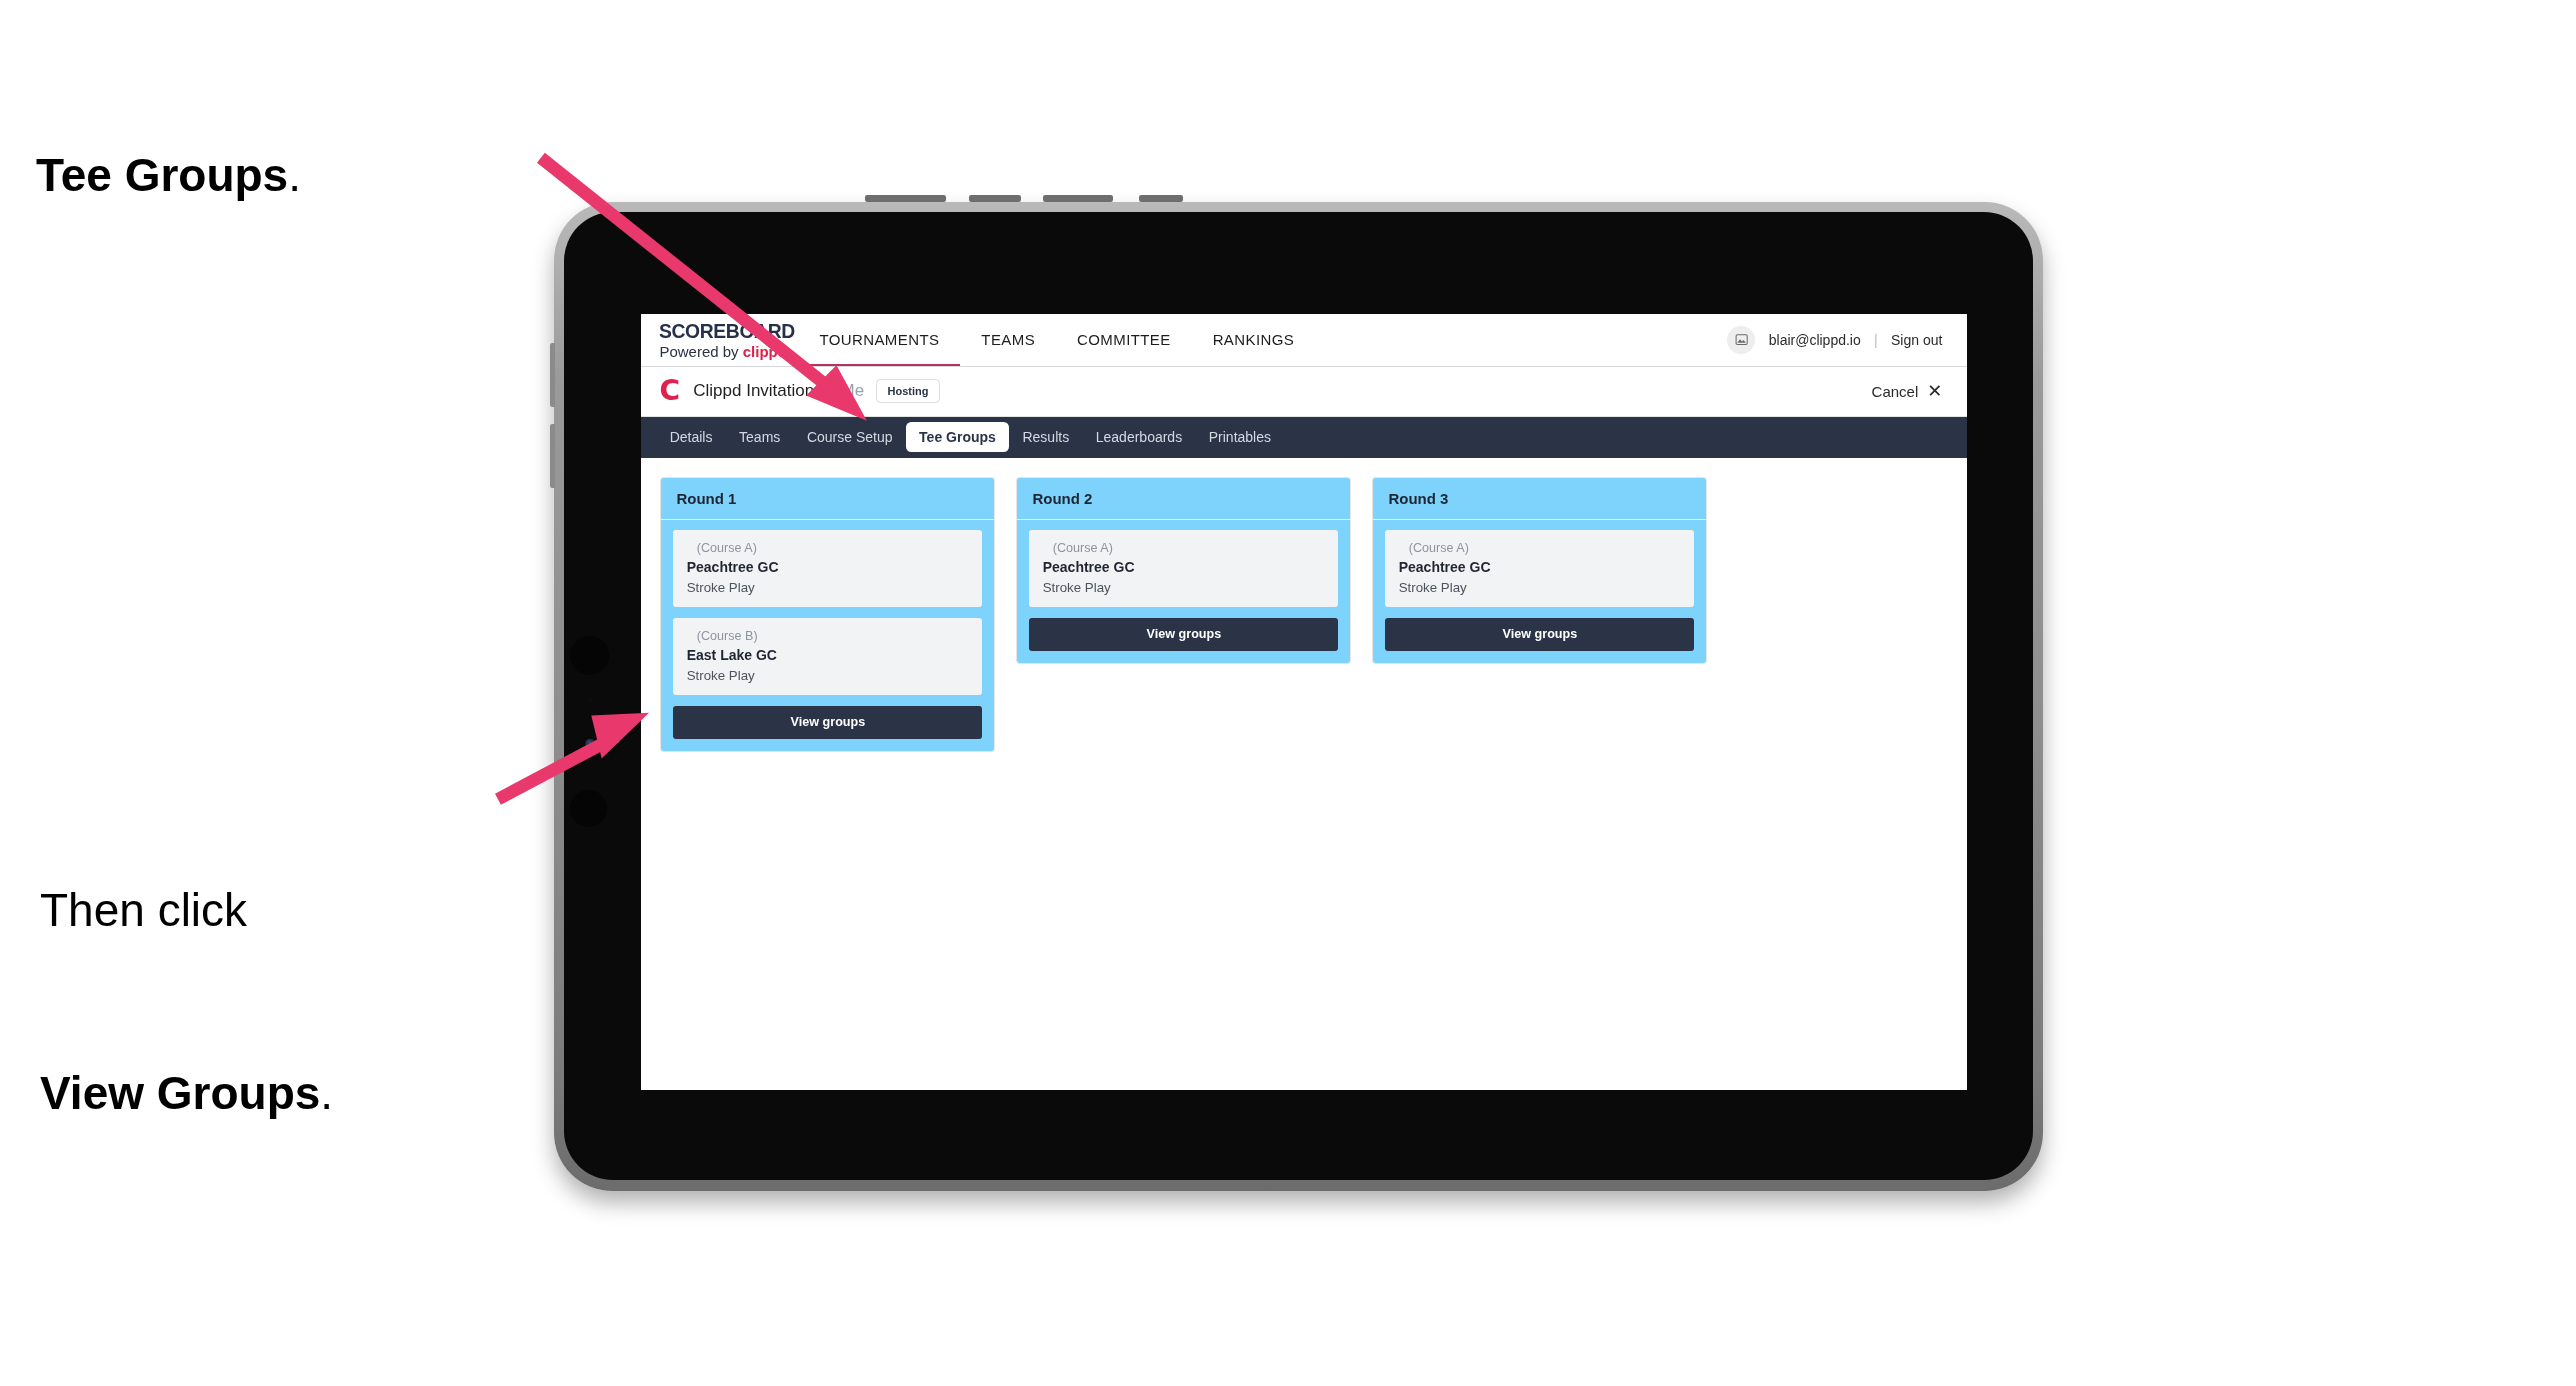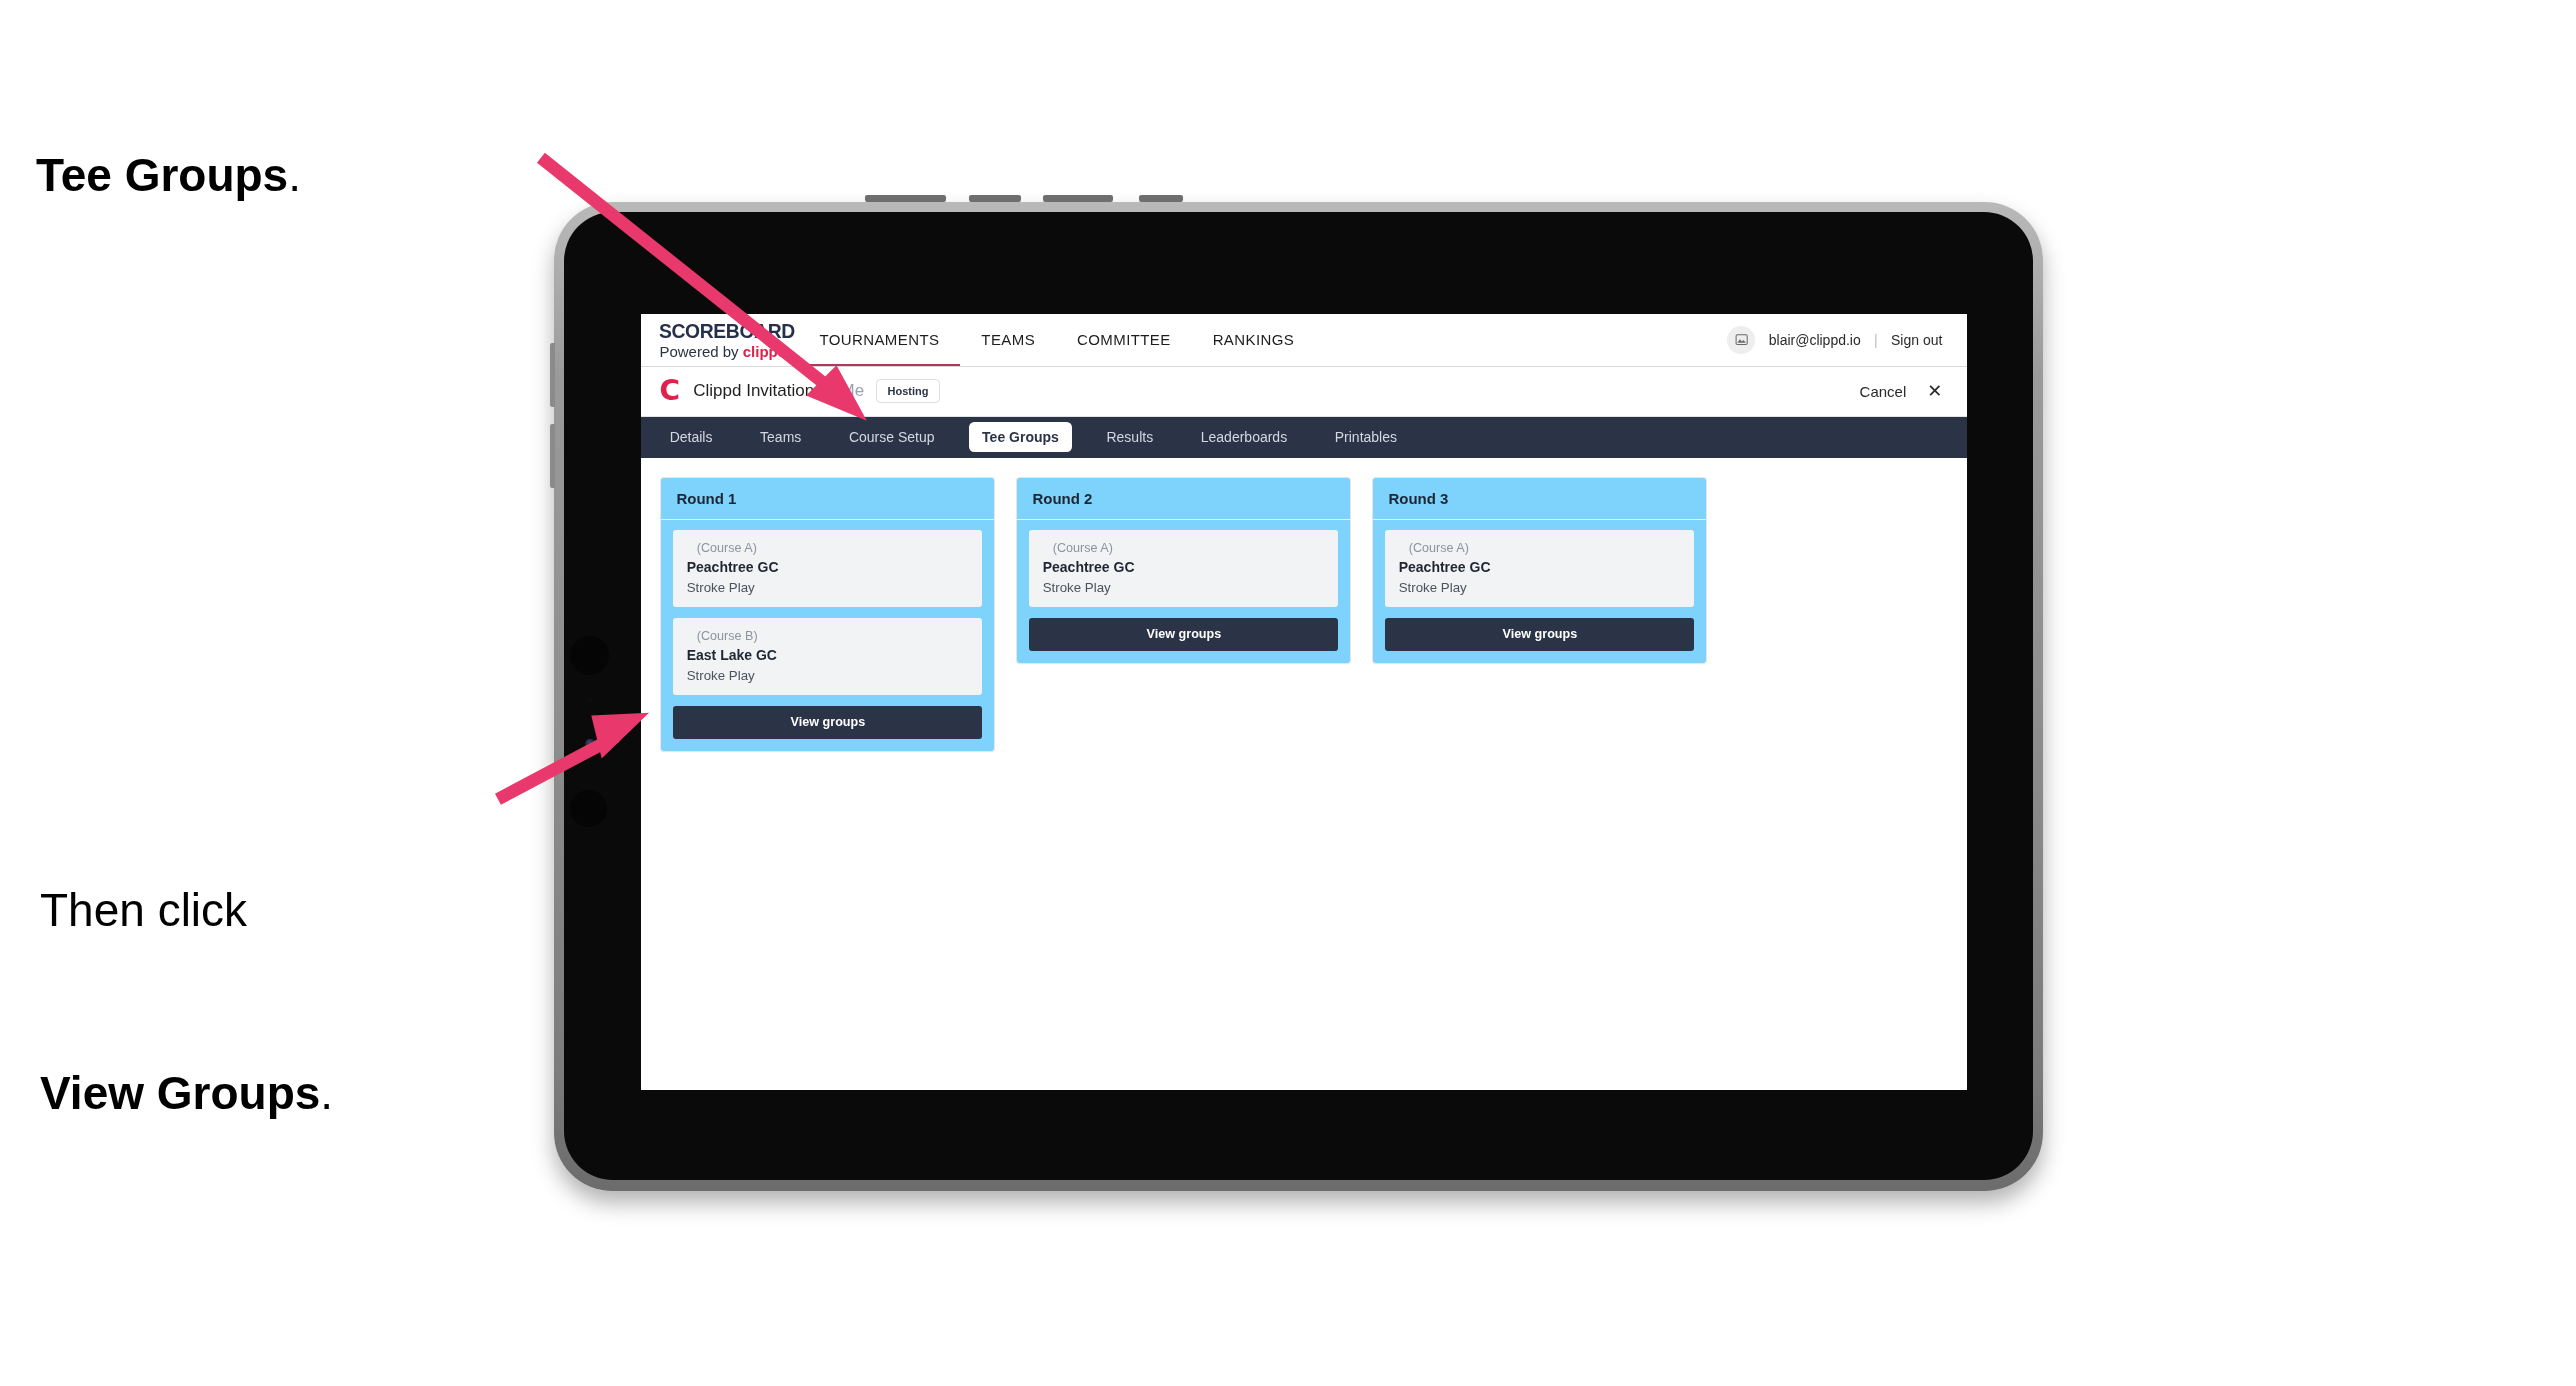--- a/index.html
+++ b/index.html
@@ -222,35 +222,35 @@
     background: #ffffff;
     border: 0.7px solid #dddddd;
     border-radius: 4.4px;
     padding: 5.2px 10.4px;
   }
   .cancel-btn {
     position: absolute;
     right: 25px;
     display: flex;
     align-items: center;
-    gap: 21px;
+    gap: 9px;
     font-size: 15px;
     color: #2a2a2a;
     cursor: pointer;
   }
   .cancel-x { font-size: 18px; line-height: 1; }
 
   
   .subnav {
     height: 41px;
     background: #2b3347;
     display: flex;
     align-items: center;
     padding-left: 15px;
-    gap: 21px;
+    gap: 0;
   }
   .subnav-item {
     font-size: 14px;
     color: #d4d8e2;
     padding: 6.7px 13.3px;
     border-radius: 5.2px;
     cursor: pointer;
     white-space: nowrap;
   }
   .subnav-item.active {

